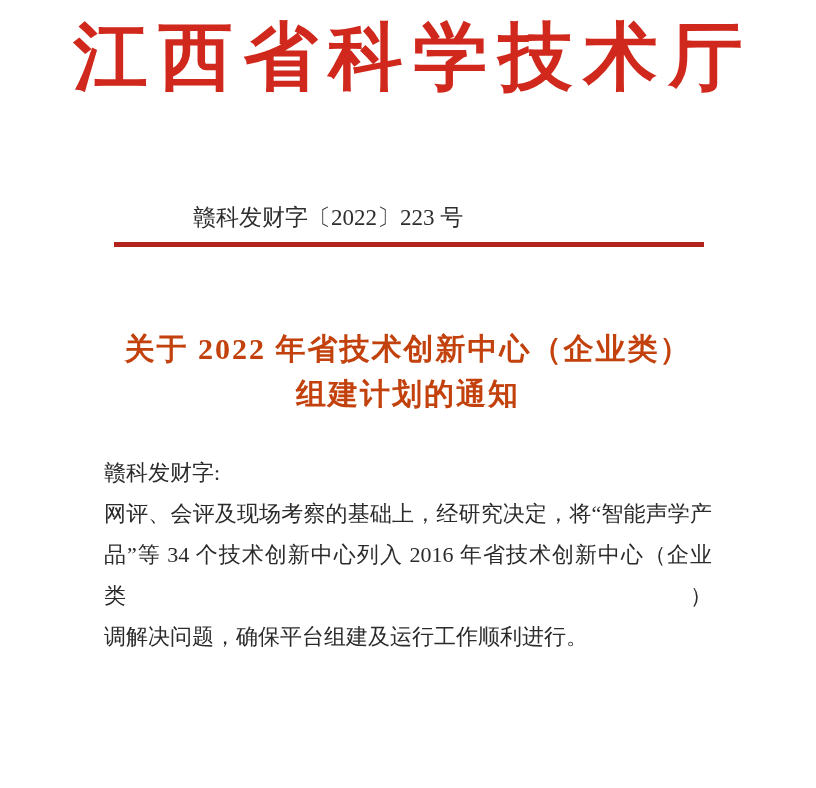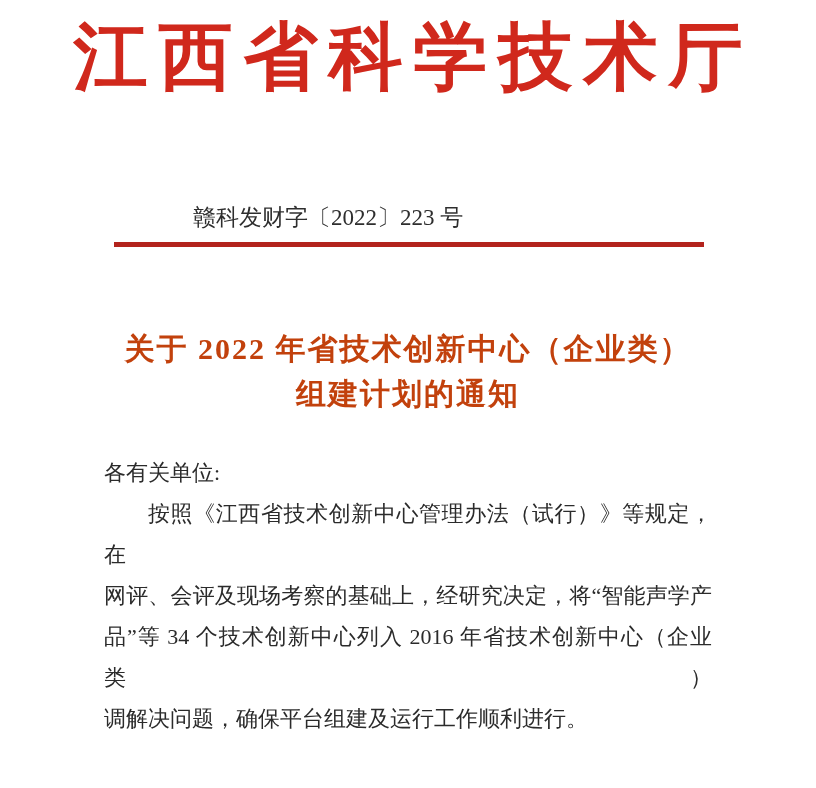--- a/index.html
+++ b/index.html
@@ -91,21 +91,20 @@
   <div class="doc-number">赣科发财字〔2022〕223 号</div>
 
   <div class="red-divider"></div>
 
   <div class="doc-title">
     <div>关于 2022 年省技术创新中心（企业类）</div>
     <div>组建计划的通知</div>
   </div>
 
   <div class="doc-body">
-    <div class="line">各有关单位:</div>
-    <div class="line indent stretch">按照《江西省技术创新中心管理办法（试行）》等规定，在</div>
+    <div class="line">赣科发财字:</div>
     <div class="line stretch">网评、会评及现场考察的基础上，经研究决定，将“智能声学产</div>
     <div class="line stretch">品”等 34 个技术创新中心列入 2016 年省技术创新中心（企业类）</div>
     <div class="line">调解决问题，确保平台组建及运行工作顺利进行。</div>
 
   </div>
 
 </div>
 
 </body></html>

